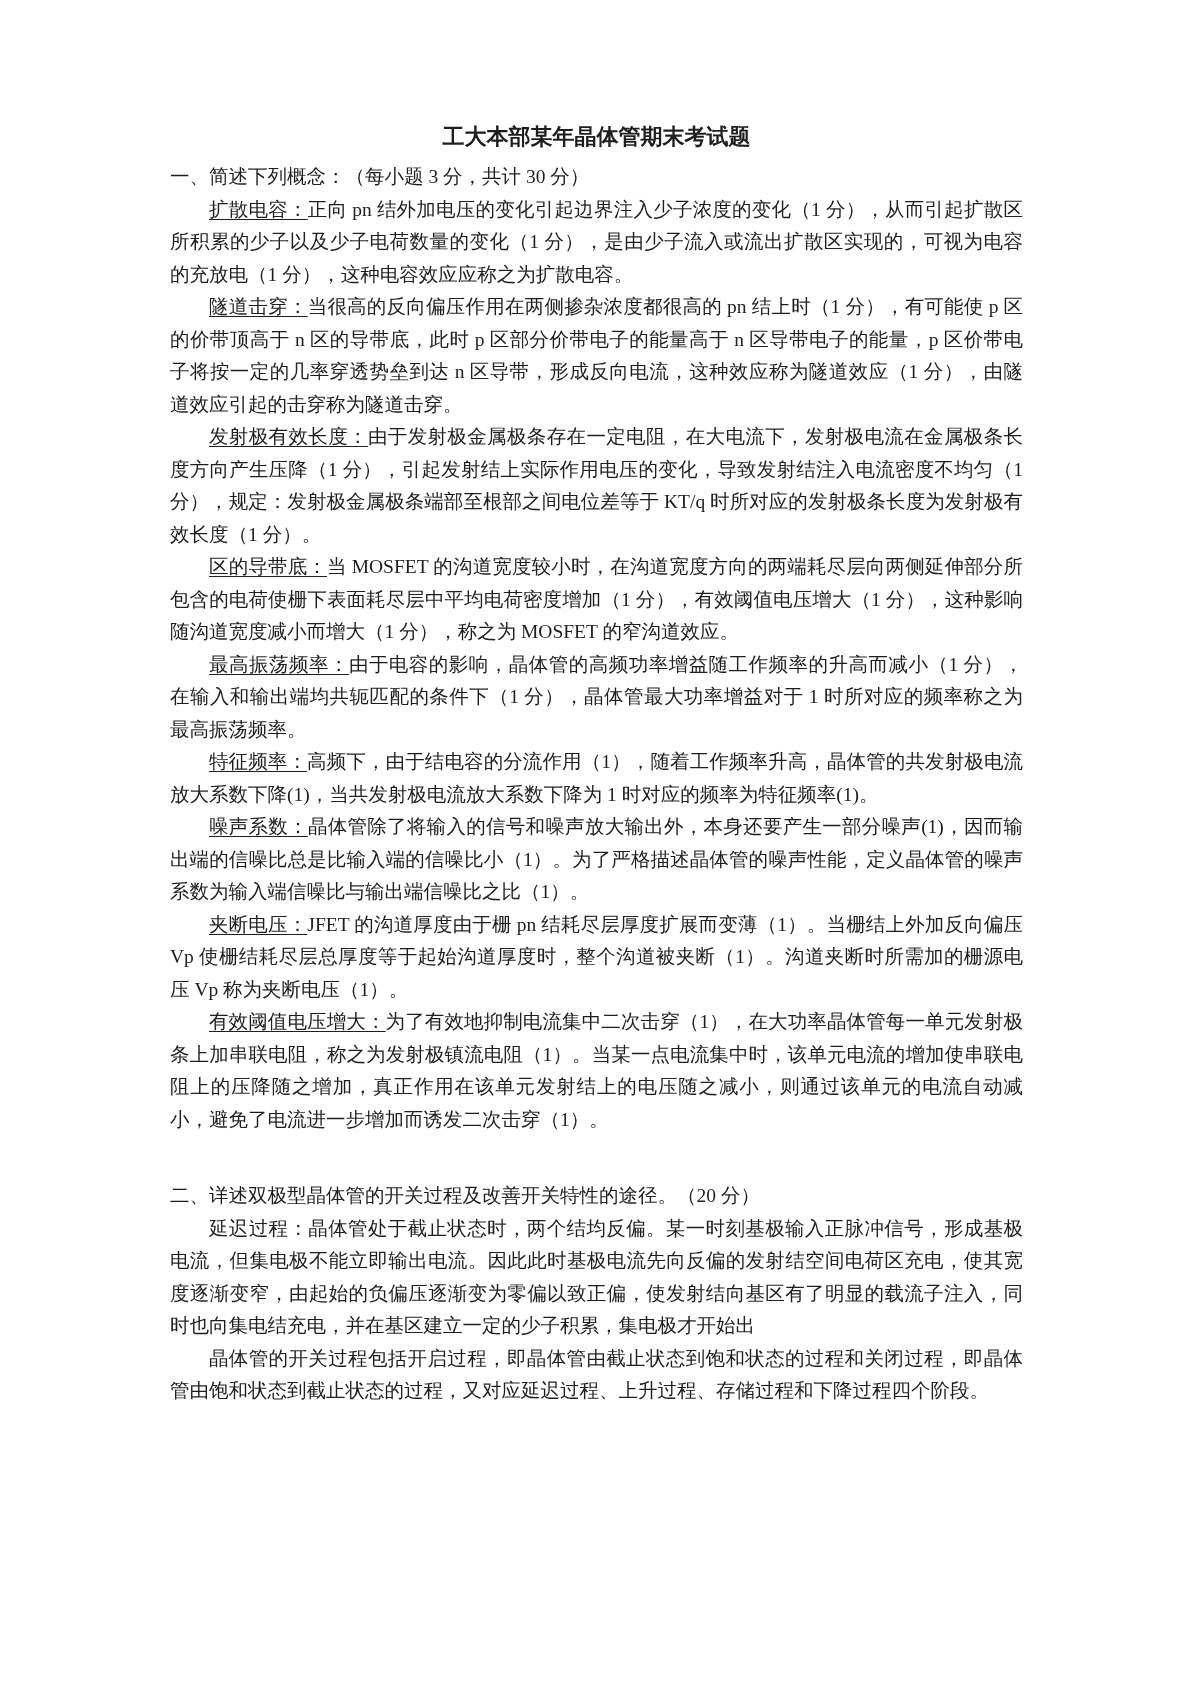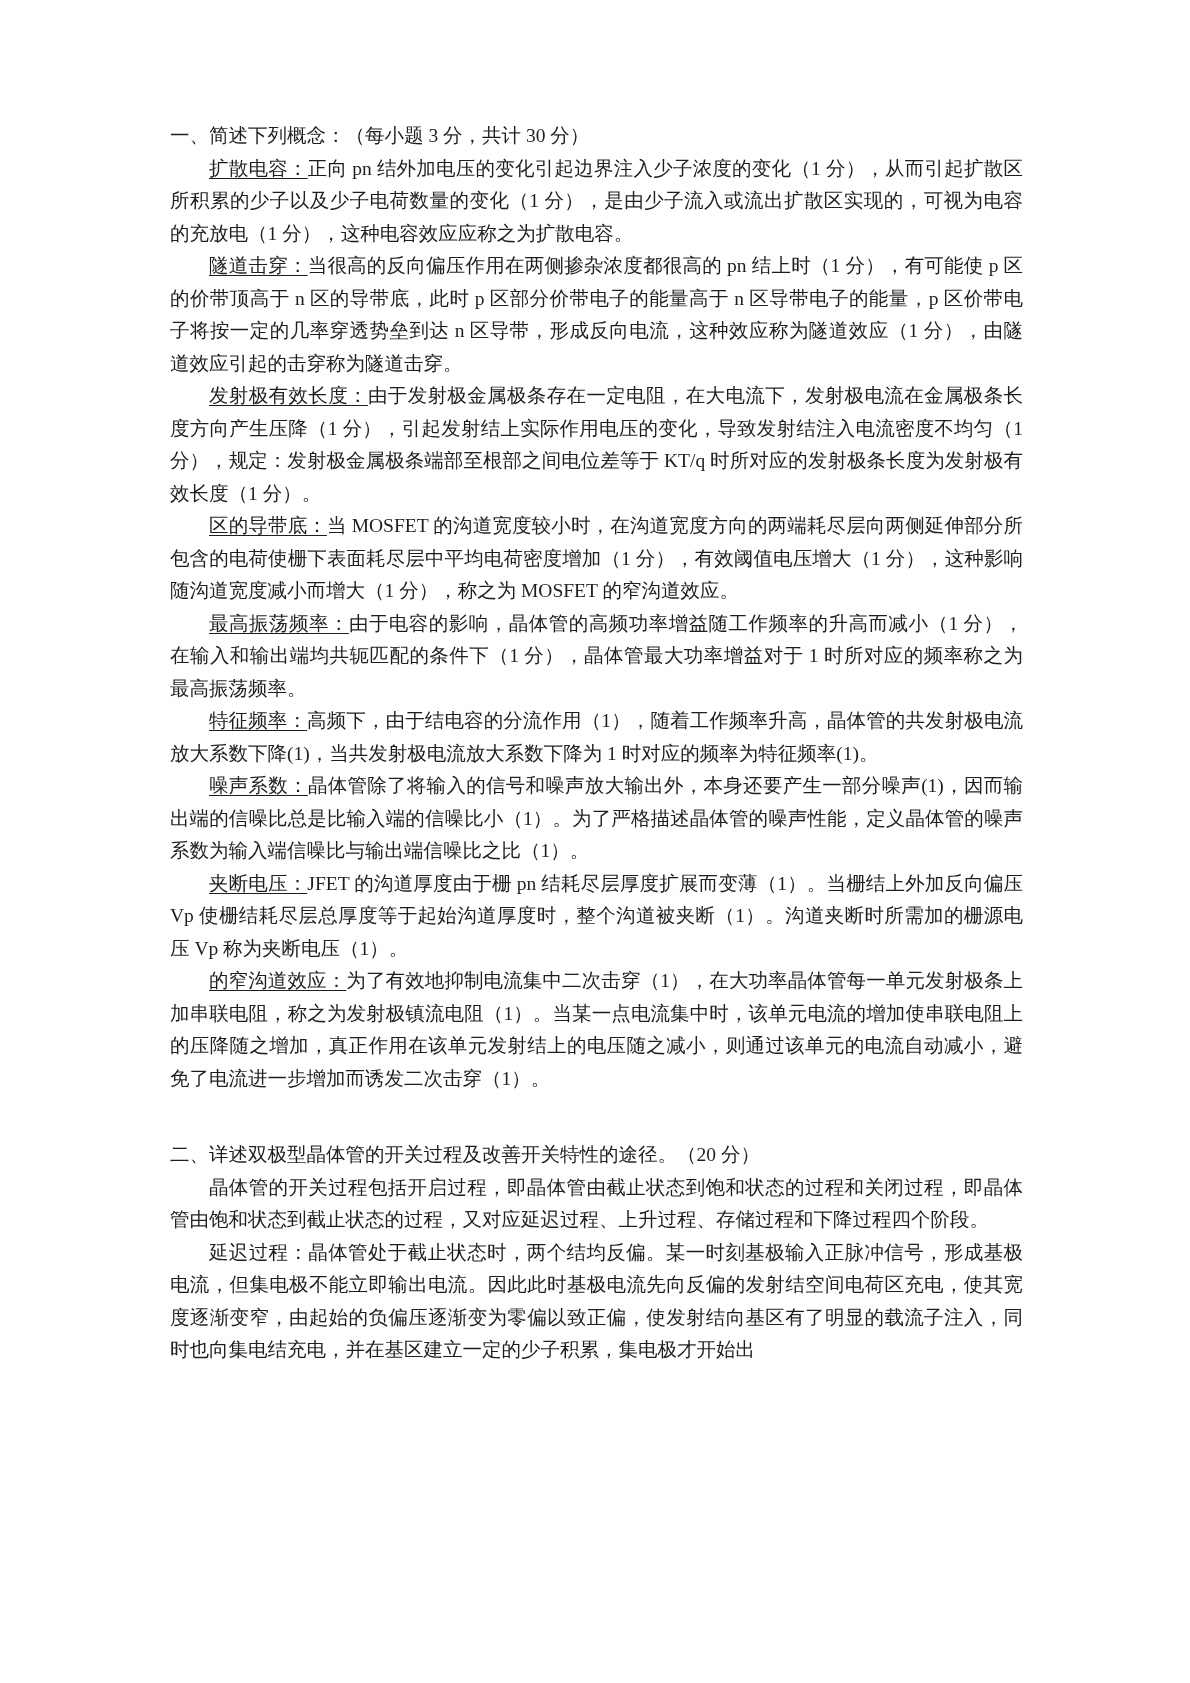--- a/index.html
+++ b/index.html
@@ -57,42 +57,43 @@
     text-decoration: underline;
     text-underline-offset: 3px;
   }
 </style>
 </head>
 <body>
 
 <div class="page">
   <div class="content">
 
+    <h1 class="doc-title">工大本部某年晶体管期末考试题</h1>
 
     <div class="sec-heading"><span class="num">一、</span><span class="head-bold">简述下列概念：</span><span class="head-note">（每小题 3 分，共计 30 分）</span></div>
 
     <p class="para"><span class="term">扩散电容：</span><span>正向 pn 结外加电压的变化引起边界注入少子浓度的变化（1 分），从而引起扩散区所积累的少子以及少子电荷数量的变化（1 分），是由少子流入或流出扩散区实现的，可视为电容的充放电（1 分），这种电容效应应称之为扩散电容。</span></p>
 
     <p class="para"><span class="term">隧道击穿：</span><span>当很高的反向偏压作用在两侧掺杂浓度都很高的 pn 结上时（1 分），有可能使 p 区的价带顶高于 n 区的导带底，此时 p 区部分价带电子的能量高于 n 区导带电子的能量，p 区价带电子将按一定的几率穿透势垒到达 n 区导带，形成反向电流，这种效应称为隧道效应（1 分），由隧道效应引起的击穿称为隧道击穿。</span></p>
 
     <p class="para"><span class="term">发射极有效长度：</span><span>由于发射极金属极条存在一定电阻，在大电流下，发射极电流在金属极条长度方向产生压降（1 分），引起发射结上实际作用电压的变化，导致发射结注入电流密度不均匀（1 分），规定：发射极金属极条端部至根部之间电位差等于 KT/q 时所对应的发射极条长度为发射极有效长度（1 分）。</span></p>
 
     <p class="para"><span class="term">区的导带底：</span><span>当 MOSFET 的沟道宽度较小时，在沟道宽度方向的两端耗尽层向两侧延伸部分所包含的电荷使栅下表面耗尽层中平均电荷密度增加（1 分），有效阈值电压增大（1 分），这种影响随沟道宽度减小而增大（1 分），称之为 MOSFET 的窄沟道效应。</span></p>
 
     <p class="para"><span class="term">最高振荡频率：</span><span>由于电容的影响，晶体管的高频功率增益随工作频率的升高而减小（1 分），在输入和输出端均共轭匹配的条件下（1 分），晶体管最大功率增益对于 1 时所对应的频率称之为最高振荡频率。</span></p>
 
     <p class="para"><span class="term">特征频率：</span><span>高频下，由于结电容的分流作用（1），随着工作频率升高，晶体管的共发射极电流放大系数下降(1)，当共发射极电流放大系数下降为 1 时对应的频率为特征频率(1)。</span></p>
 
     <p class="para"><span class="term">噪声系数：</span><span>晶体管除了将输入的信号和噪声放大输出外，本身还要产生一部分噪声(1)，因而输出端的信噪比总是比输入端的信噪比小（1）。为了严格描述晶体管的噪声性能，定义晶体管的噪声系数为输入端信噪比与输出端信噪比之比（1）。</span></p>
 
     <p class="para"><span class="term">夹断电压：</span><span>JFET 的沟道厚度由于栅 pn 结耗尽层厚度扩展而变薄（1）。当栅结上外加反向偏压 Vp 使栅结耗尽层总厚度等于起始沟道厚度时，整个沟道被夹断（1）。沟道夹断时所需加的栅源电压 Vp 称为夹断电压（1）。</span></p>
 
-    <p class="para"><span class="term">的窄沟道效应：</span><span>为了有效地抑制电流集中二次击穿（1），在大功率晶体管每一单元发射极条上加串联电阻，称之为发射极镇流电阻（1）。当某一点电流集中时，该单元电流的增加使串联电阻上的压降随之增加，真正作用在该单元发射结上的电压随之减小，则通过该单元的电流自动减小，避免了电流进一步增加而诱发二次击穿（1）。</span></p>
+    <p class="para"><span class="term">有效阈值电压增大：</span><span>为了有效地抑制电流集中二次击穿（1），在大功率晶体管每一单元发射极条上加串联电阻，称之为发射极镇流电阻（1）。当某一点电流集中时，该单元电流的增加使串联电阻上的压降随之增加，真正作用在该单元发射结上的电压随之减小，则通过该单元的电流自动减小，避免了电流进一步增加而诱发二次击穿（1）。</span></p>
 
 
     <div class="sec-heading section-2"><span class="num">二、</span><span class="head-bold">详述双极型晶体管的开关过程及改善开关特性的途径。</span><span class="head-note">（20 分）</span></div>
 
+    <p class="para"><span>延迟过程：晶体管处于截止状态时，两个结均反偏。某一时刻基极输入正脉冲信号，形成基极电流，但集电极不能立即输出电流。因此此时基极电流先向反偏的发射结空间电荷区充电，使其宽度逐渐变窄，由起始的负偏压逐渐变为零偏以致正偏，使发射结向基区有了明显的载流子注入，同时也向集电结充电，并在基区建立一定的少子积累，集电极才开始出</span></p>
+
     <p class="para"><span>晶体管的开关过程包括开启过程，即晶体管由截止状态到饱和状态的过程和关闭过程，即晶体管由饱和状态到截止状态的过程，又对应延迟过程、上升过程、存储过程和下降过程四个阶段。</span></p>
-
-    <p class="para"><span>延迟过程：晶体管处于截止状态时，两个结均反偏。某一时刻基极输入正脉冲信号，形成基极电流，但集电极不能立即输出电流。因此此时基极电流先向反偏的发射结空间电荷区充电，使其宽度逐渐变窄，由起始的负偏压逐渐变为零偏以致正偏，使发射结向基区有了明显的载流子注入，同时也向集电结充电，并在基区建立一定的少子积累，集电极才开始出</span></p>
 
   </div>
 </div>
 
 </body></html>

